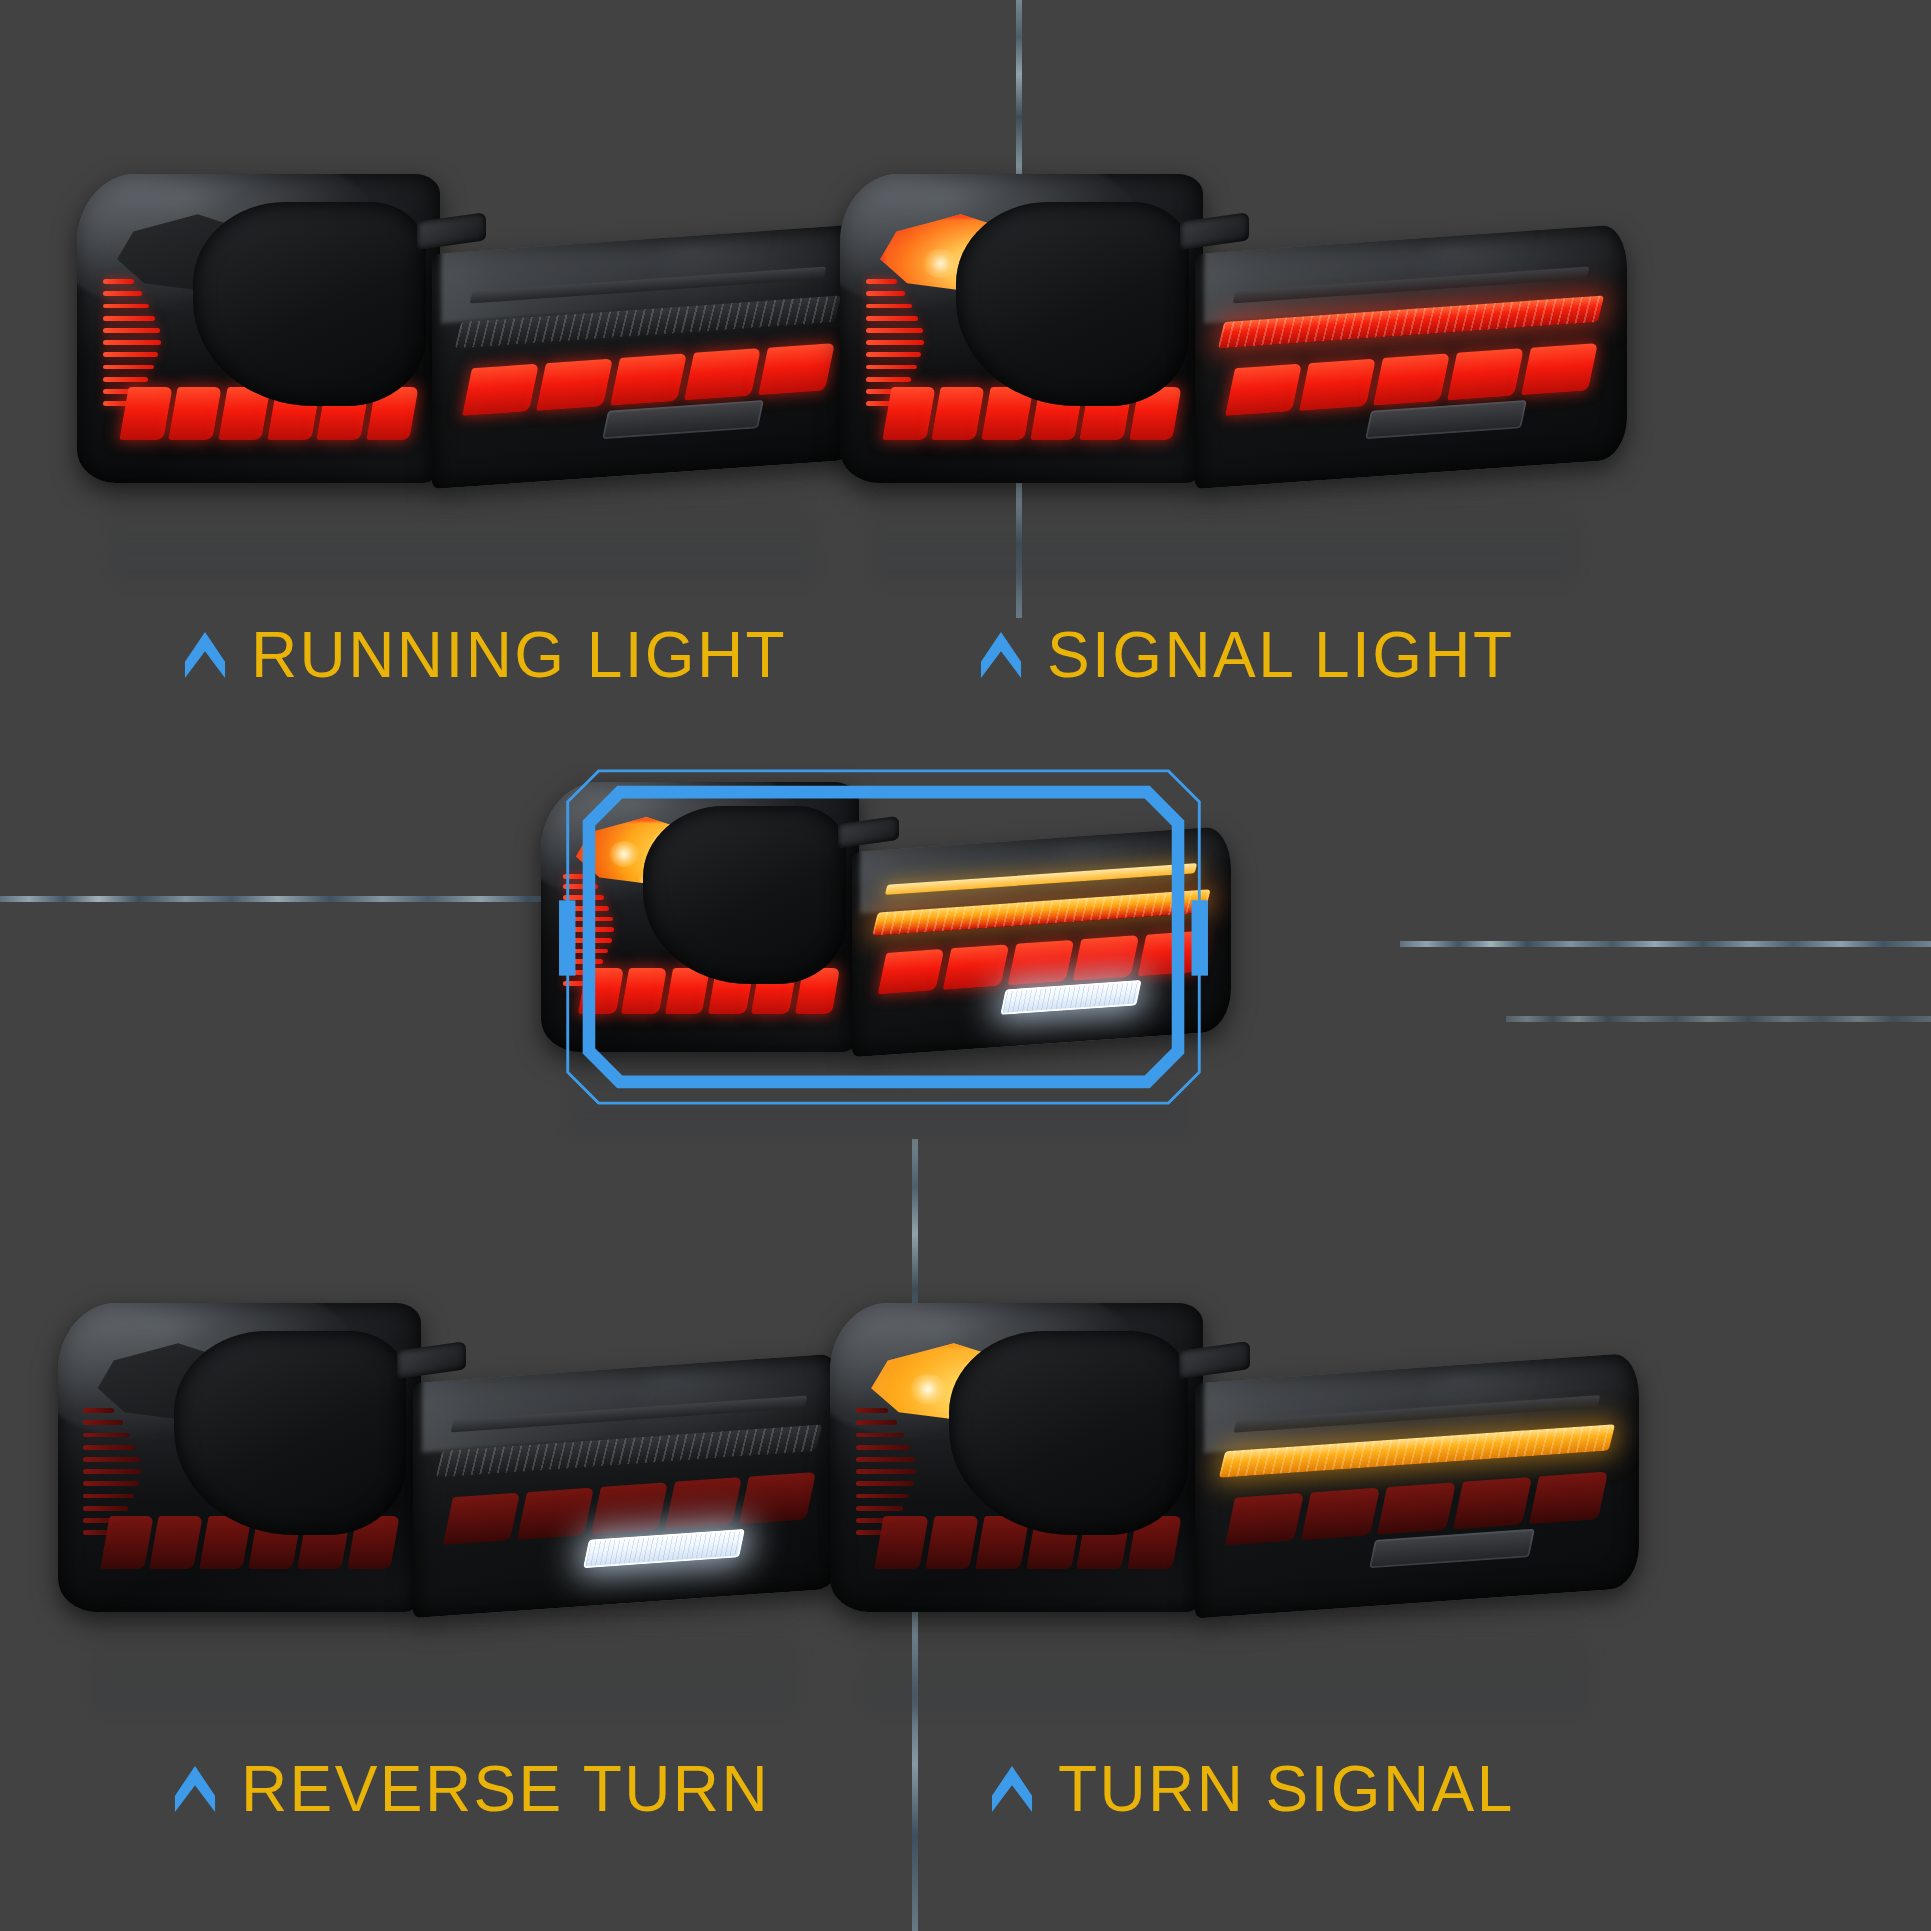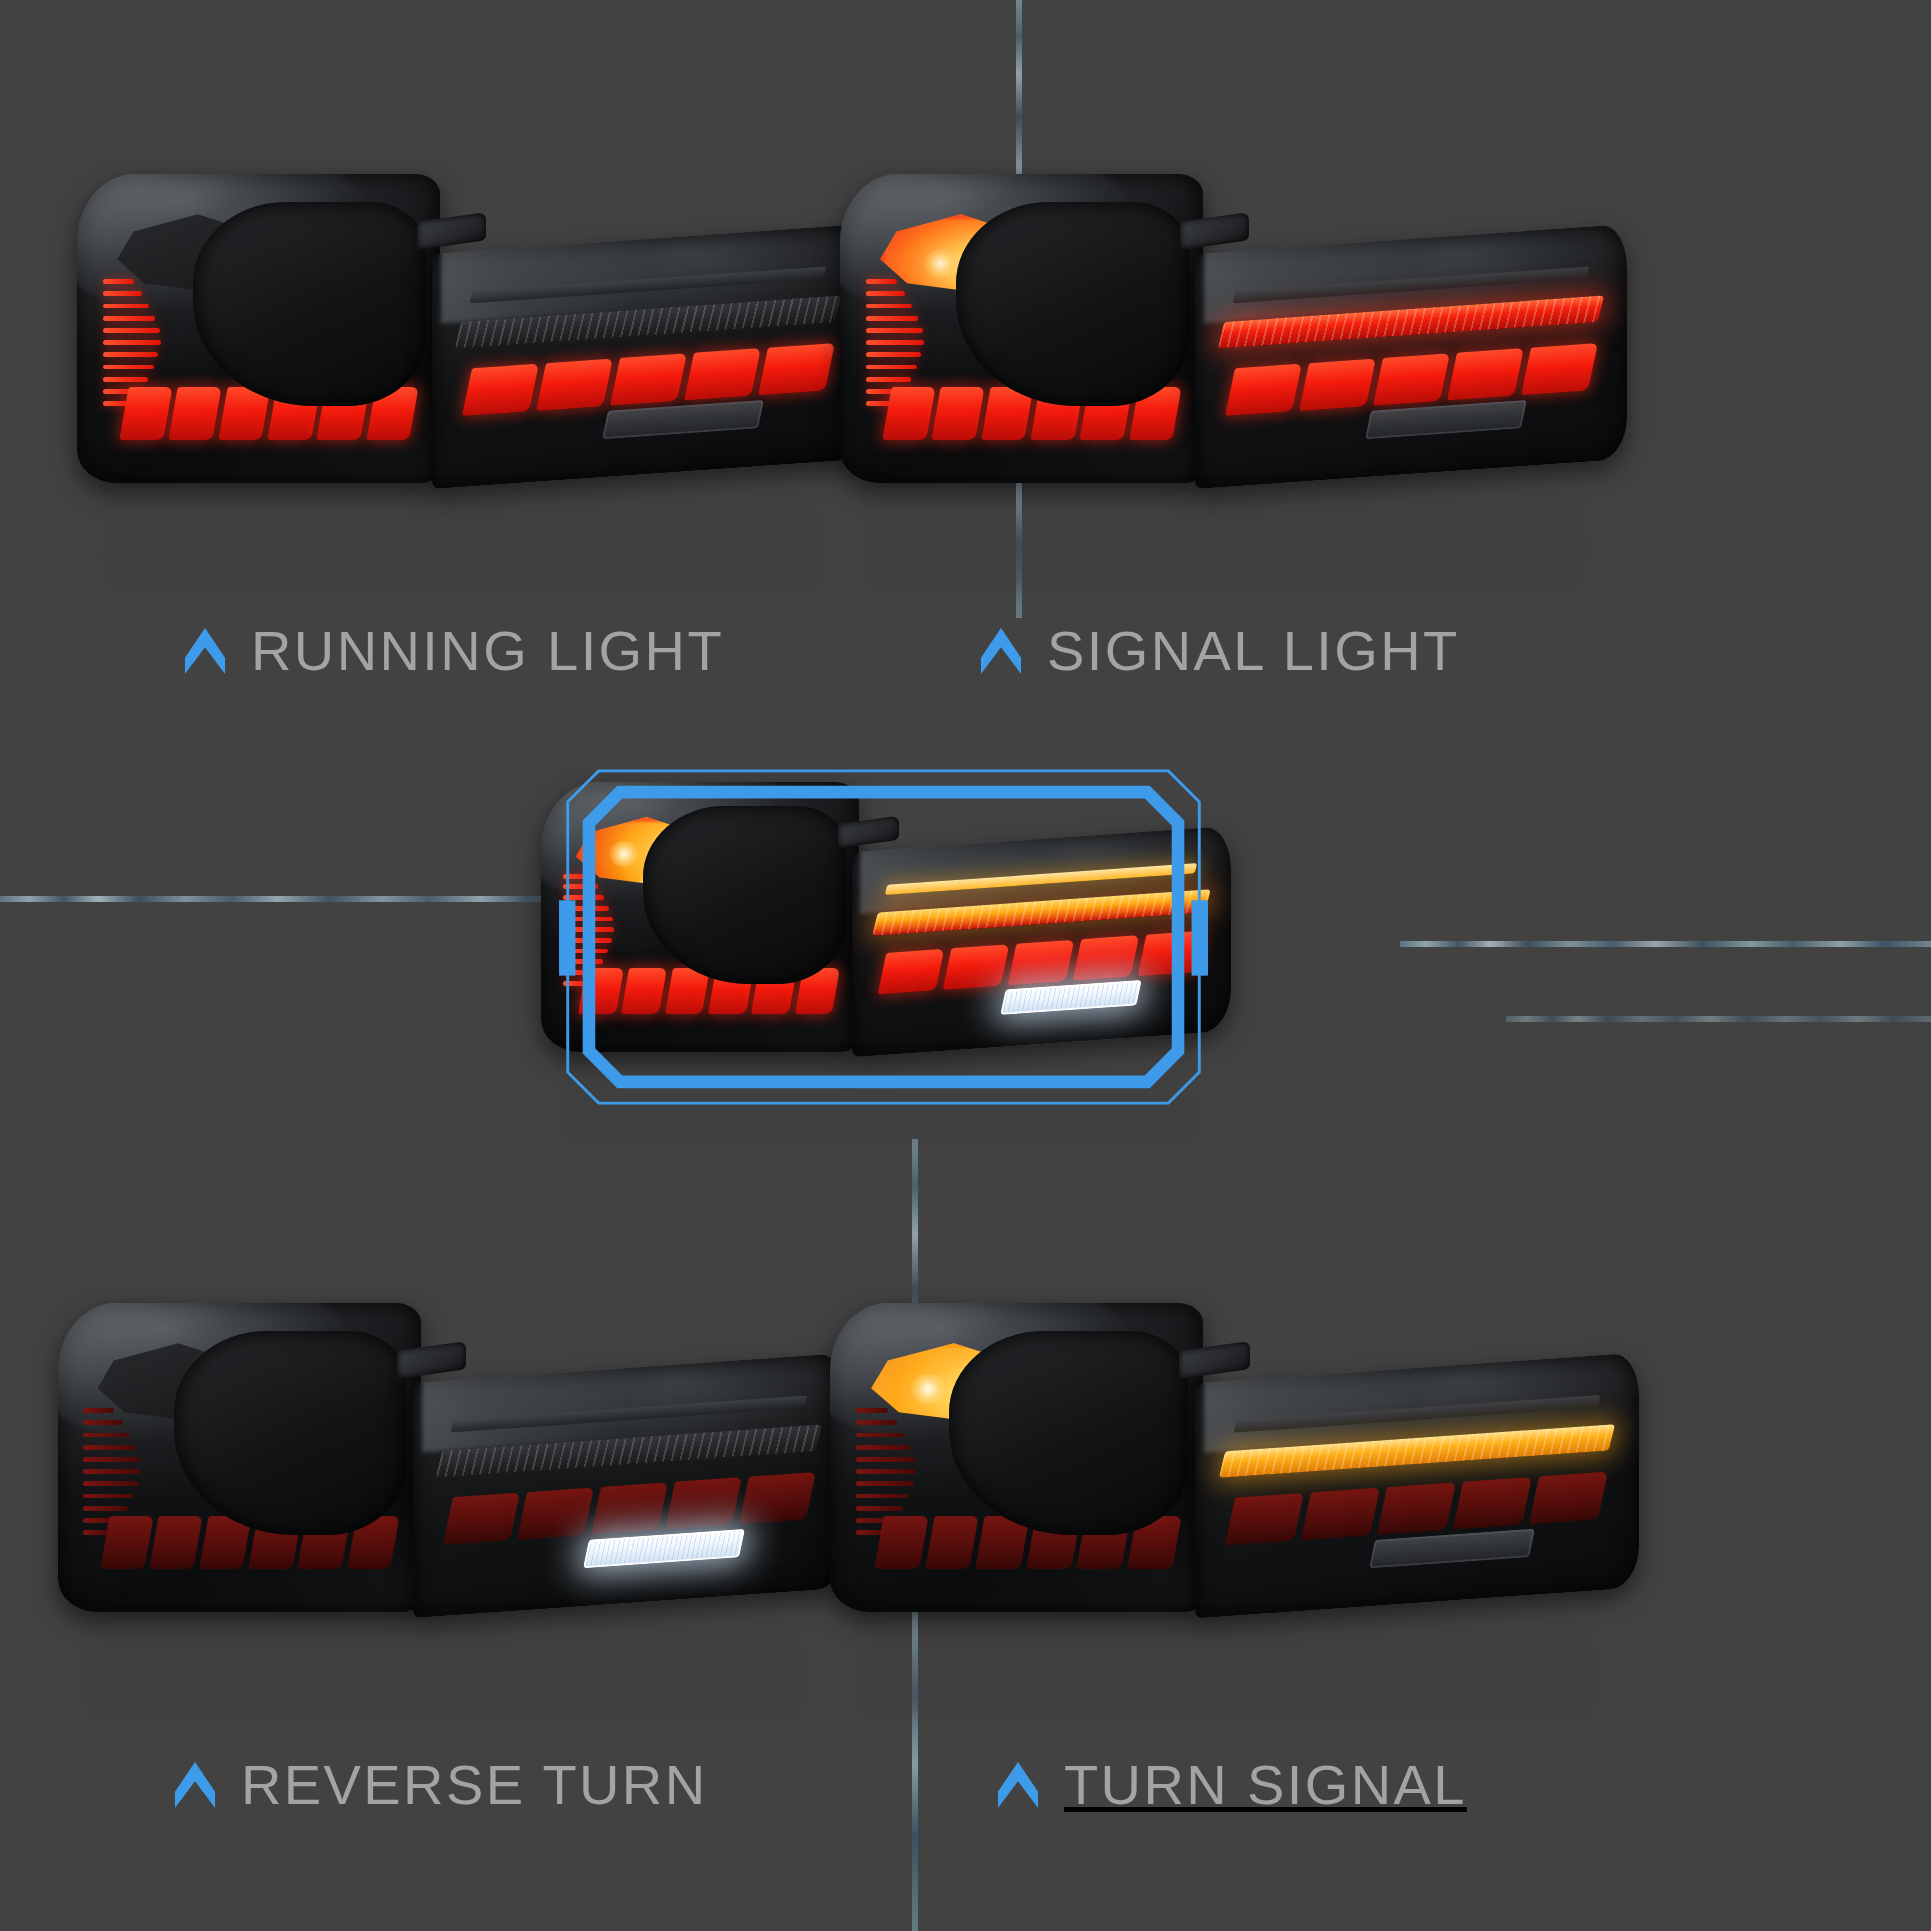--- a/index.html
+++ b/index.html
@@ -228,22 +228,22 @@
   }
 
   
   .caption {
     position:absolute;
     display:flex; align-items:center; gap:25px;
     white-space:nowrap;
   }
   .chev { flex:0 0 auto; display:block; }
   .caption-text {
-    color:#a3a3a3;
-    font-size:56px;
+    color:#eab308;
+    font-size:64px;
     letter-spacing:2.4px;
     font-weight:400;
     line-height:1;
   }
 
   
   #center-frame {
     position:absolute;
     left:560px; top:763px;
     width:647px; height:348px;
@@ -574,21 +574,21 @@
               <div class="fin" style="margin-right:6.8px;"></div>
             <div class="fin"></div>
           </div>
           <div class="reverse-led reverse-off"></div>
         </div>
         <div class="nub"></div>
       </div>
       <div class="reflection"></div>
     </div>
 
-    <div class="caption" style="left:186px; top:454px;text-decoration:underline;">
+    <div class="caption" style="left:180px; top:454px;">
       <svg class="chev" width="42" height="50" viewBox="0 0 44 52">
         <path d="M22 2 L43 33 L43 50 L22 22 L1 50 L1 33 Z" fill="#3e9bea"></path>
       </svg>
       <span class="caption-text">TURN SIGNAL</span>
     </div>
   </div>
 
 </div>
 
 

